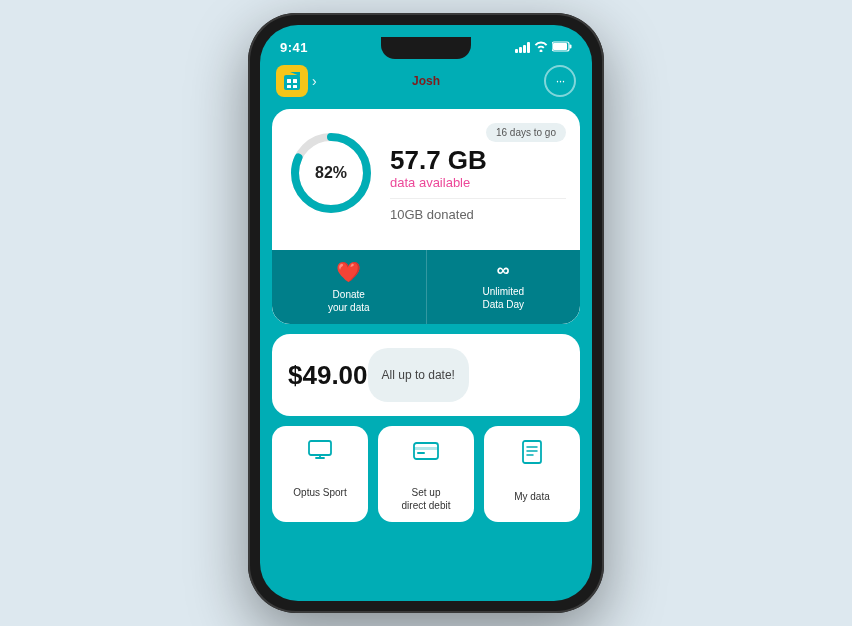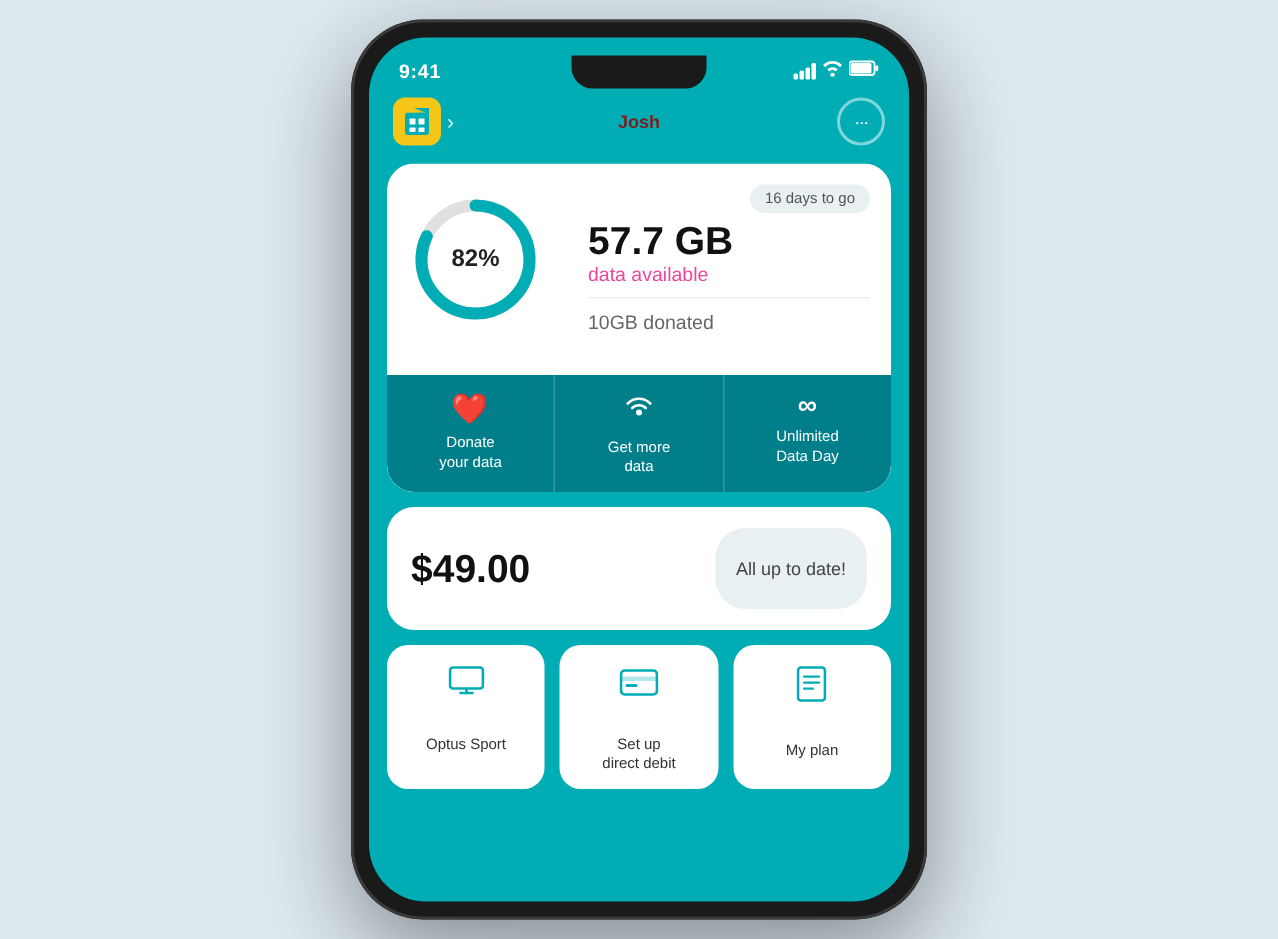--- a/index.html
+++ b/index.html
@@ -8,21 +8,21 @@
       display: flex;
       justify-content: center;
       align-items: center;
       width: 852px;
       height: 626px;
       font-family: -apple-system, BlinkMacSystemFont, 'Segoe UI', sans-serif;
     }
 
     .phone-wrapper {
       position: relative;
-      width: 384px;
+      width: 356px;
       height: 600px;
     }
 
     .phone-frame {
       position: absolute;
       inset: 0;
       background: #1a1a1a;
       border-radius: 48px;
       box-shadow: 0 20px 60px rgba(0,0,0,0.4), inset 0 0 0 2px #3a3a3a;
     }
@@ -142,21 +142,21 @@
     
     .data-card {
       background: white;
       border-radius: 18px;
       overflow: hidden;
     }
 
     .data-top-row {
       display: flex;
       align-items: center;
-      gap: 30px;
+      gap: 14px;
       position: relative;
     }
 
     
     .donut-container {
       position: relative;
       width: 90px;
       height: 90px;
       flex-shrink: 0;
     }
@@ -239,21 +239,21 @@
       text-align: center;
       line-height: 1.3;
     }
 
     
     .bill-card {
       background: white;
       border-radius: 18px;
       display: flex;
       align-items: center;
-      justify-content: space-between;
+      justify-content: flex-start;
       padding: 14px 16px;
     }
 
     .bill-amount {
       font-size: 26px;
       font-weight: 800;
       color: #111;
     }
 
     .bill-status {
@@ -389,30 +389,20 @@
             </div>
           </div>
         </div>
 
         <div class="action-row">
           <div class="action-btn">
             <span class="action-icon">❤️</span>
             <span class="action-label">Donate<br>your data</span>
           </div>
           <div class="action-btn">
-            <span class="action-icon">
-              <svg width="22" height="22" viewBox="0 0 22 22" fill="none">
-                <circle cx="11" cy="15" r="2" fill="white"></circle>
-                <path d="M6.5 12a6.4 6.4 0 0 1 9 0" stroke="white" stroke-width="1.8" stroke-linecap="round" fill="none"></path>
-                <path d="M3.5 9a10.5 10.5 0 0 1 15 0" stroke="white" stroke-width="1.8" stroke-linecap="round" fill="none"></path>
-              </svg>
-            </span>
-            <span class="action-label">Get more<br>data</span>
-          </div>
-          <div class="action-btn">
             <span class="action-icon" style="font-size:18px; font-weight:700;">∞</span>
             <span class="action-label">Unlimited<br>Data Day</span>
           </div>
         </div>
       </div>
 
       <div class="bill-card">
         <span class="bill-amount">$49.00</span>
         <span class="bill-status">All up to date!</span>
       </div>
@@ -440,19 +430,19 @@
         </div>
         <div class="tile">
           <span class="tile-icon">
             <svg width="20" height="24" viewBox="0 0 20 24" fill="none">
               <rect x="1" y="1" width="18" height="22" rx="2" stroke="#00adb5" stroke-width="1.8" fill="none"></rect>
               <line x1="5" y1="7" x2="15" y2="7" stroke="#00adb5" stroke-width="1.5" stroke-linecap="round"></line>
               <line x1="5" y1="11" x2="15" y2="11" stroke="#00adb5" stroke-width="1.5" stroke-linecap="round"></line>
               <line x1="5" y1="15" x2="11" y2="15" stroke="#00adb5" stroke-width="1.5" stroke-linecap="round"></line>
             </svg>
           </span>
-          <span class="tile-label">My plan</span>
+          <span class="tile-label">My data</span>
         </div>
       </div>
 
     </div>
   </div>
 </div>
 
 </body></html>

